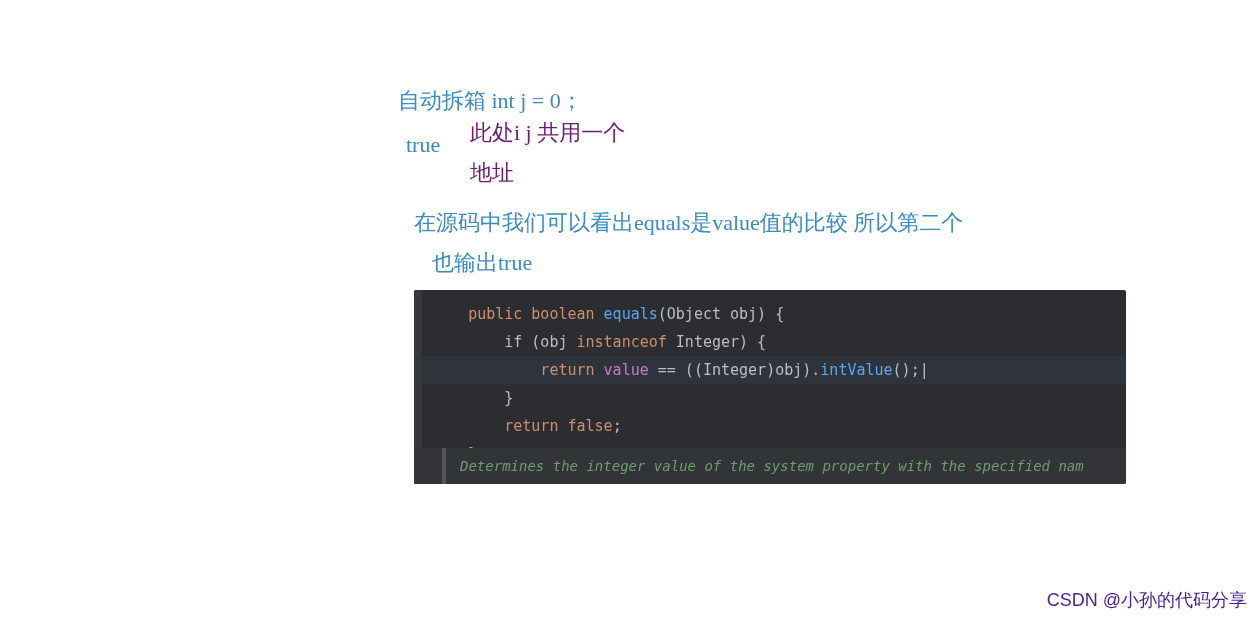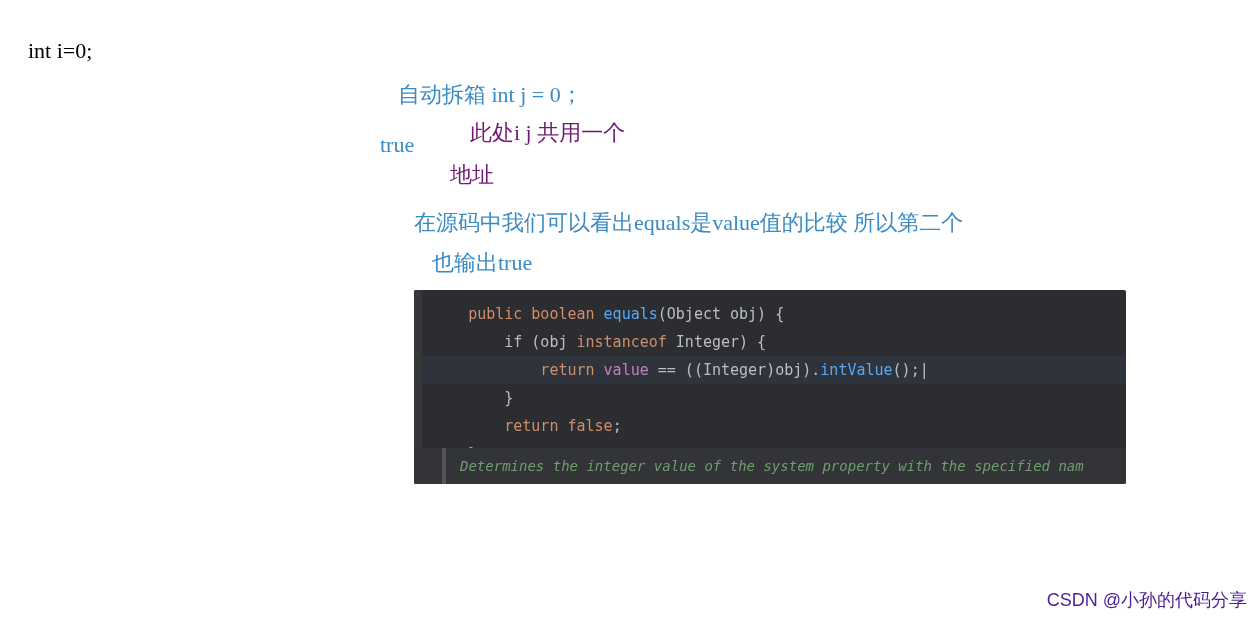--- a/index.html
+++ b/index.html
@@ -87,27 +87,26 @@
     bottom: 6px;
     color: #4c1d95;
     font-family: Arial, sans-serif;
     font-size: 18px;
   }
 </style>
 </head>
 <body>
 
 <div class="left-code">
-  <div>int i=0;</div>
 </div>
 
-<div class="annot blue" style="left:398px; top:80px;">自动拆箱  int j = 0；</div>
-<div class="annot blue" style="left:380px; top:130px;text-align:right;">true</div>
+<div class="annot blue" style="left:398px; top:86px;">自动拆箱  int j = 0；</div>
+<div class="annot blue" style="left:406px; top:130px;text-align:right;">true</div>
 <div class="annot orange" style="left:470px; top:118px;">此处i j 共用一个</div>
-<div class="annot orange" style="left:450px; top:160px;">地址</div>
+<div class="annot orange" style="left:470px; top:160px;font-family:Liberation Mono, monospace;">地址</div>
 <div class="annot blue" style="left:414px; top:208px;">在源码中我们可以看出equals是value值的比较 所以第二个</div>
 <div class="annot blue" style="left:414px; top:248px;margin-left:18px;">也输出true</div>
 
 <div class="editor">
   <div class="gutter-stripe"></div>
   <div class="hl-line"></div>
   <div class="code-content"><span>    </span><span class="kw">public</span><span> </span><span class="kw">boolean</span><span> </span><span class="fn">equals</span><span class="paren">(Object obj) {</span>
 <span class="paren">        if (obj </span><span class="kw">instanceof</span><span class="paren"> Integer) {</span>
 <span class="kw">            return </span><span class="varref">value</span><span class="paren"> == ((Integer)obj).</span><span class="fn">intValue</span><span class="paren">();</span><span class="caret">|</span>
 <span class="paren">        }</span>

